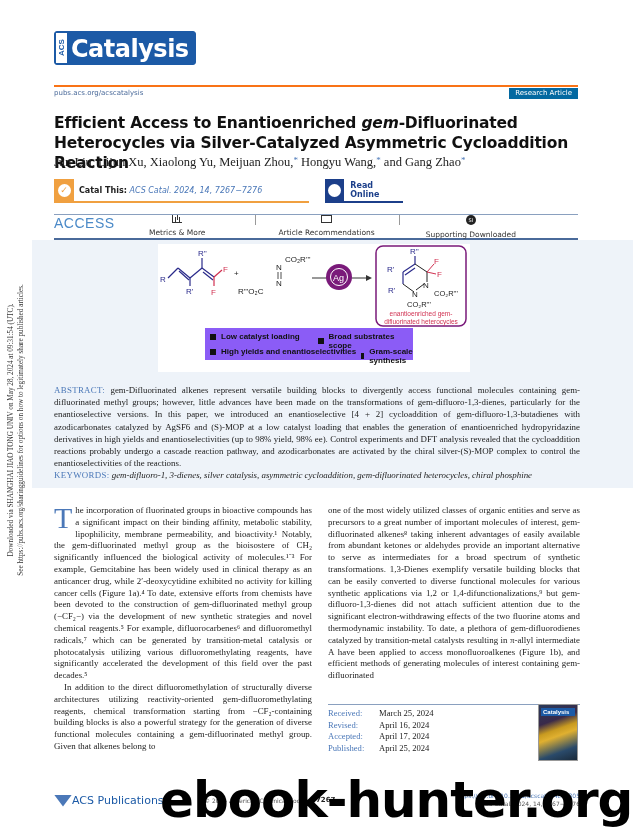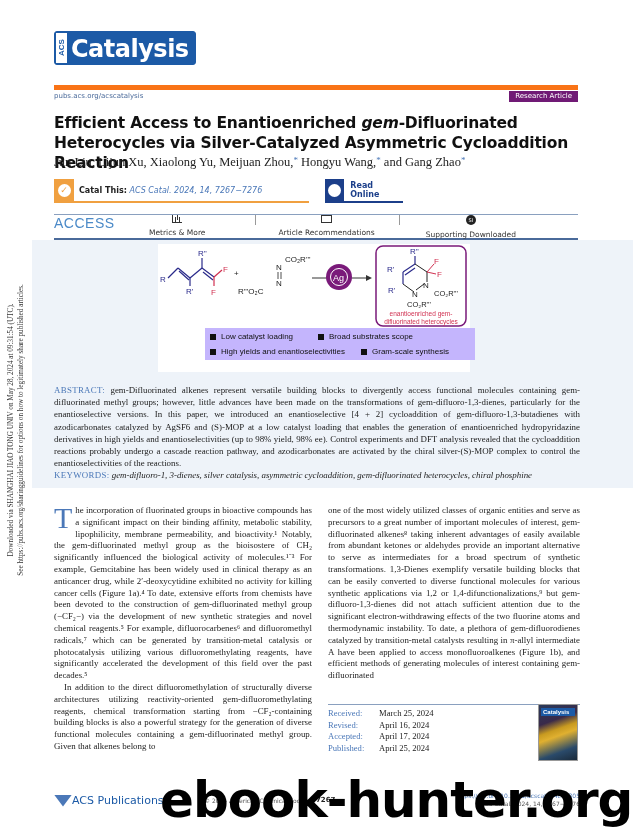--- a/index.html
+++ b/index.html
@@ -3,23 +3,23 @@
 <meta charset="utf-8">
 <style>
   * { box-sizing: border-box; margin: 0; padding: 0; }
   body { width: 633px; height: 834px; background: #fff; position: relative; overflow: hidden; font-family: "Liberation Serif", serif; color: #222; }
 
   
   .logo { position: absolute; left: 54px; top: 31px; height: 34px; display: flex; align-items: stretch; border-radius: 3px; overflow: hidden; background: #1c5aa6; border: 1px solid #1c5aa6; }
   .logo-acs { width: 13px; background: #fff; color: #1c5aa6; font-family: "Liberation Sans", sans-serif; font-size: 8px; font-weight: bold; display: flex; align-items: center; justify-content: center; writing-mode: vertical-rl; transform: rotate(180deg); letter-spacing: 0px; border: 1px solid #1c5aa6; }
   .logo-word { color: #fff; font-family: "DejaVu Sans", sans-serif; font-size: 24px; font-weight: bold; padding: 0 6px 0 3px; line-height: 34px; letter-spacing: -0.5px; }
 
-  .url-row { position: absolute; left: 54px; top: 85px; width: 524px; height: 14px; border-top: 5px solid #f97316; }
+  .url-row { position: absolute; left: 54px; top: 85px; width: 524px; height: 14px; border-top: 2px solid #f97316; }
   .url { position: absolute; left: 0; top: 2px; font-size: 7px; color: #4a6a9a; font-family: "DejaVu Sans", sans-serif; }
-  .badge { position: absolute; right: 0; top: 1px; height: 11px; padding: 0 6px; background: #701a75; color: #fff; font-size: 7px; line-height: 11px; font-family: "DejaVu Sans", sans-serif; }
+  .badge { position: absolute; right: 0; top: 1px; height: 11px; padding: 0 6px; background: #0369a1; color: #fff; font-size: 7px; line-height: 11px; font-family: "DejaVu Sans", sans-serif; }
 
   .title { position: absolute; left: 54px; top: 113px; width: 540px; font-family: "DejaVu Sans", sans-serif; font-weight: bold; font-size: 15.5px; line-height: 20px; color: #111; letter-spacing: -0.2px; }
   .title i { font-style: italic; }
   .authors { position: absolute; left: 54px; top: 155px; font-size: 12.5px; color: #222; }
   .authors .star { color: #4b78b8; font-size: 9px; vertical-align: 3px; }
 
   .cite { position: absolute; left: 54px; top: 179px; width: 255px; height: 24px; border-bottom: 2px solid #f0a040; display: flex; align-items: center; }
   .cite-icon { width: 20px; height: 22px; background: #f0a040; display: flex; align-items: center; justify-content: center; }
   .cite-icon span { width: 13px; height: 13px; border-radius: 50%; background: #fff; color: #f0a040; font-size: 9px; font-weight: bold; display: flex; align-items: center; justify-content: center; font-family: "DejaVu Sans", sans-serif; }
   .cite-text { margin-left: 5px; font-size: 8px; font-family: "DejaVu Sans", sans-serif; }
@@ -36,21 +36,21 @@
   .sep { width: 1px; height: 10px; background: #999; }
   .ico-metrics { width: 10px; height: 8px; border-left: 1px solid #333; border-bottom: 1px solid #333; position: relative; }
   .ico-metrics::before { content: ""; position: absolute; left: 2px; bottom: 0; width: 1px; height: 5px; background: #333; box-shadow: 2px -2px 0 #333, 4px 0 0 #333; }
   .ico-rec { width: 11px; height: 8px; border: 1px solid #333; }
   .ico-si { width: 10px; height: 10px; border-radius: 50%; background: #222; color: #fff; font-size: 5px; display: flex; align-items: center; justify-content: center; }
 
   .abstract-bg { position: absolute; left: 32px; top: 240px; width: 601px; height: 248px; background: #eef3f9; }
 
   .toc { position: absolute; left: 158px; top: 244px; width: 312px; height: 128px; background: #fff; }
   .toc svg { display: block; }
-  .features { position: absolute; left: 47px; top: 84px; width: 270px; height: 32px; background: #c4b5fd; font-family: "Liberation Sans", sans-serif; font-size: 8px; color: #111; }
+  .features { position: absolute; left: 47px; top: 84px; width: 208px; height: 32px; background: #8b5cf6; font-family: "Liberation Sans", sans-serif; font-size: 8px; color: #111; font-weight: bold; }
   .feat { position: absolute; display: flex; align-items: center; gap: 5px; }
   .feat .sq { width: 6px; height: 6px; background: #111; display: inline-block; }
 
   .abstract { position: absolute; left: 54px; top: 384px; width: 526px; font-size: 8.9px; line-height: 12.2px; text-align: justify; color: #222; }
   .abstract .lab { color: #4b78b8; font-weight: normal; letter-spacing: 0.3px; }
   .keywords { position: absolute; left: 54px; top: 469px; width: 526px; font-size: 8.9px; line-height: 12px; }
   .keywords .lab { color: #4b78b8; letter-spacing: 0.3px; }
   .keywords i { font-style: italic; }
 
   .col { position: absolute; font-size: 8.9px; line-height: 11.8px; text-align: justify; color: #222; }

